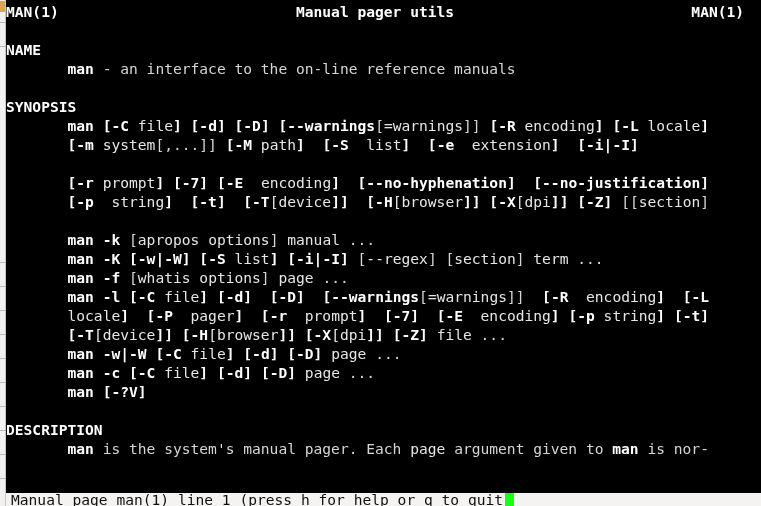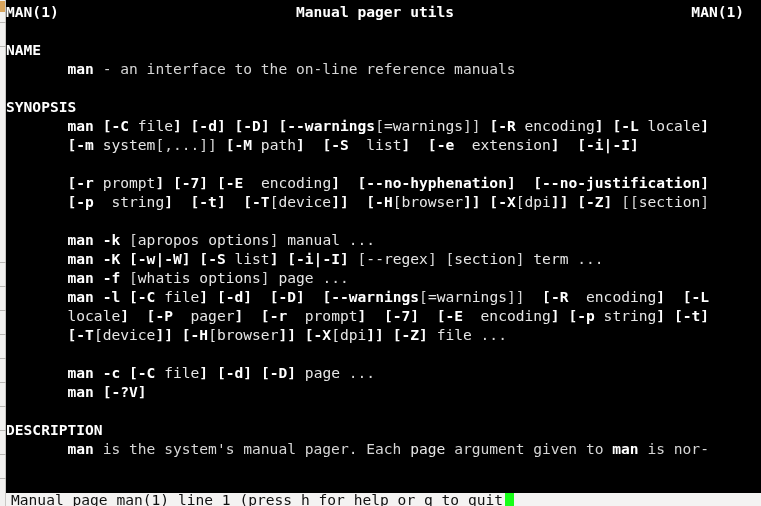--- a/index.html
+++ b/index.html
@@ -163,20 +163,21 @@
     <div class="line" style="top:249px"><span>       </span><span class="b">man</span> <span class="b">-K</span> <span class="b">[-w|-W]</span> <span class="b">[-S</span> <span class="u">list</span><span class="b">]</span> <span class="b">[-i|-I]</span> [<span class="u">--regex</span>] [<span class="u">section</span>] <span class="u">term</span> ...</div>
 
     <div class="line" style="top:268px"><span>       </span><span class="b">man</span> <span class="b">-f</span> [<span class="u">whatis</span> <span class="u">options</span>] <span class="u">page</span> ...</div>
 
     <div class="line" style="top:287px"><span>       </span><span class="b">man</span> <span class="b">-l</span> <span class="b">[-C</span> <span class="u">file</span><span class="b">]</span> <span class="b">[-d]</span>  <span class="b">[-D]</span>  <span class="b">[--warnings</span>[<span class="u">=warnings</span>]]  <span class="b">[-R</span>  <span class="u">encoding</span><span class="b">]</span>  <span class="b">[-L</span></div>
 
     <div class="line" style="top:306px"><span>       </span><span class="u">locale</span><span class="b">]</span>  <span class="b">[-P</span>  <span class="u">pager</span><span class="b">]</span>  <span class="b">[-r</span>  <span class="u">prompt</span><span class="b">]</span>  <span class="b">[-7]</span>  <span class="b">[-E</span>  <span class="u">encoding</span><span class="b">]</span> <span class="b">[-p</span> <span class="u">string</span><span class="b">]</span> <span class="b">[-t]</span></div>
 
     <div class="line" style="top:325px"><span>       </span><span class="b">[-T</span><span class="u">[device</span><span class="b">]]</span> <span class="b">[-H</span><span class="u">[browser</span><span class="b">]]</span> <span class="b">[-X</span><span class="u">[dpi</span><span class="b">]]</span> <span class="b">[-Z]</span> <span class="u">file</span> ...</div>
 
+    <div class="line" style="top:344px"><span>       </span><span class="b">man</span> <span class="b">-w|-W</span> <span class="b">[-C</span> <span class="u">file</span><span class="b">]</span> <span class="b">[-d]</span> <span class="b">[-D]</span> <span class="u">page</span> ...</div>
 
     <div class="line" style="top:363px"><span>       </span><span class="b">man</span> <span class="b">-c</span> <span class="b">[-C</span> <span class="u">file</span><span class="b">]</span> <span class="b">[-d]</span> <span class="b">[-D]</span> <span class="u">page</span> ...</div>
 
     <div class="line" style="top:382px"><span>       </span><span class="b">man</span> <span class="b">[-?V]</span></div>
 
     <div class="line" style="top:420px"><span class="h">DESCRIPTION</span></div>
 
     <div class="line" style="top:439px"><span>       </span><span class="b">man</span> is the system's manual pager. Each <span class="u">page</span> argument given to <span class="b">man</span> is nor-</div>
 
 

